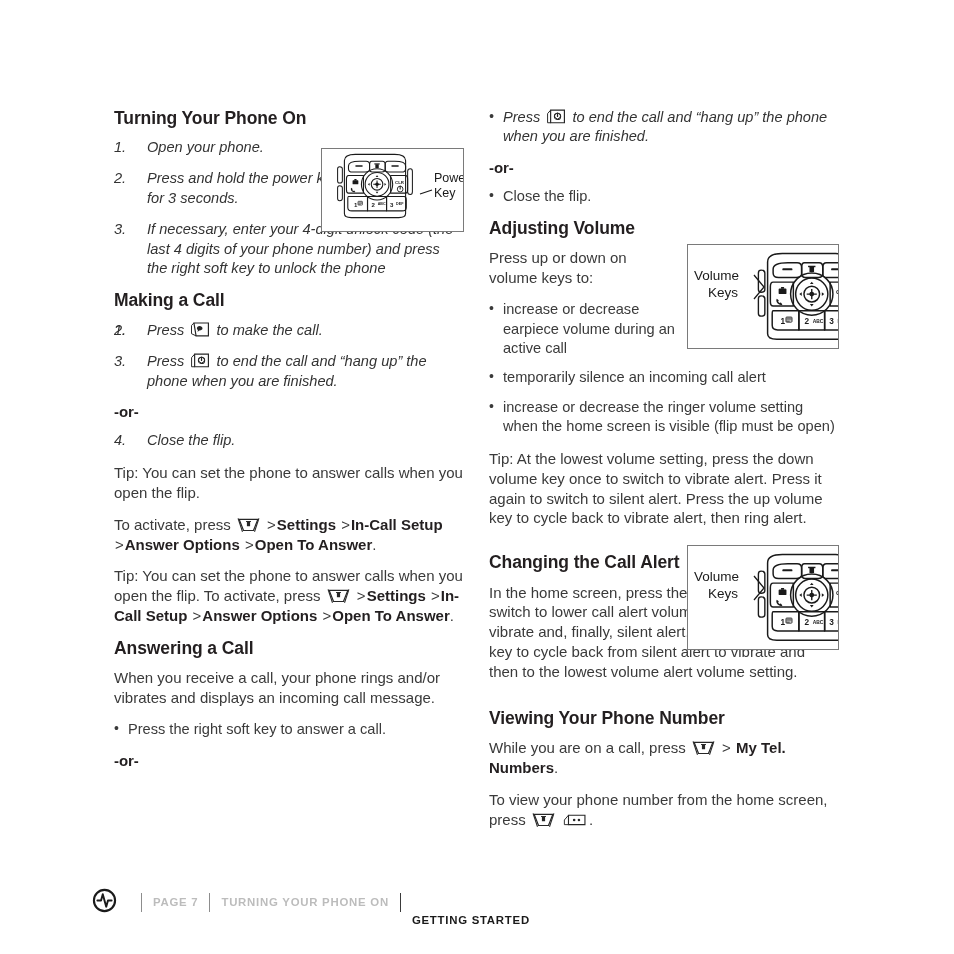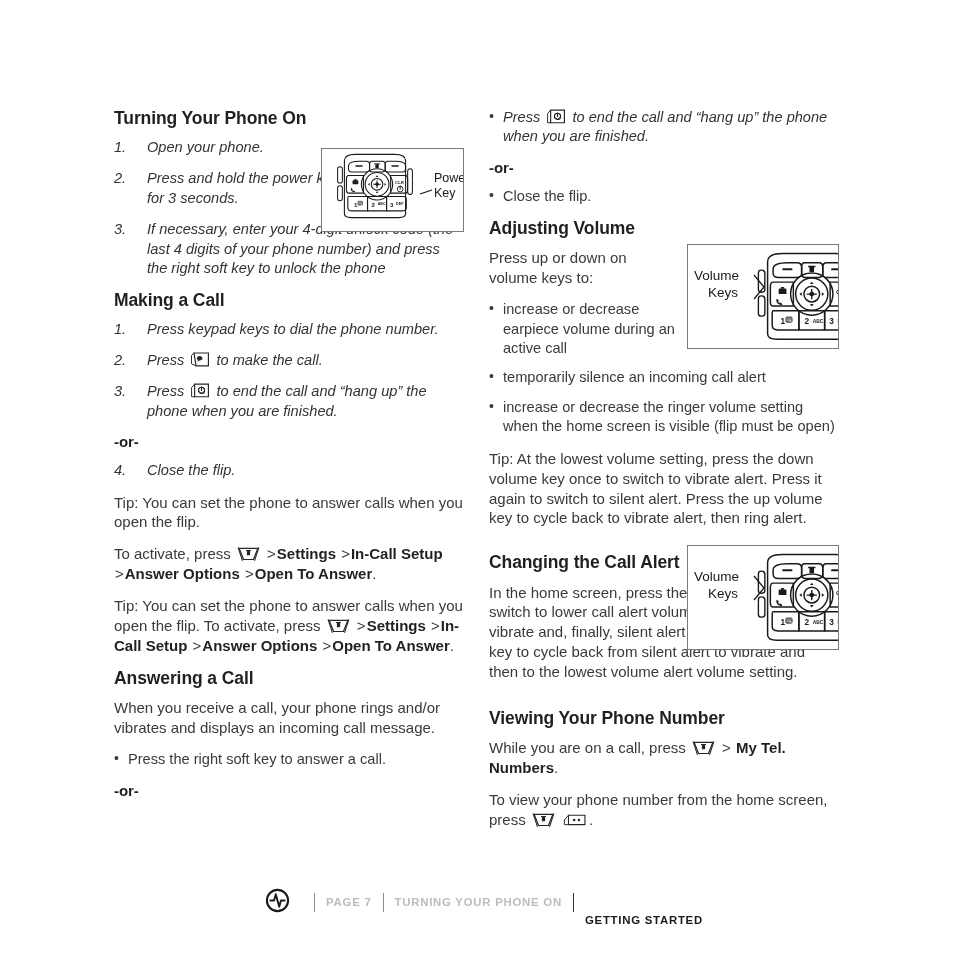--- a/index.html
+++ b/index.html
@@ -125,27 +125,26 @@
     position: absolute;
     border: 1px solid #7a7a7a;
     background: #fff;
     box-sizing: border-box;
   }
   .figbox svg { display: block; }
 
   
   .footer {
     position: absolute;
-    left: 104px;
+    left: 92px;
     top: 886px;
     width: 760px;
     height: 32px;
     display: flex;
     align-items: center;
-    justify-content: center;
   }
   .footer .logo { margin-right: 13px; display: block; }
   .footer .divider {
     width: 1px;
     height: 19px;
     background: #8d8d8d;
     margin: 0 11px;
   }
   .footer .fitem {
     font-size: 11.4px;
@@ -279,21 +278,20 @@
         <span class="num">3.</span>
         <span>If necessary, enter your 4-digit unlock code (the last 4 digits of your phone number) and press the right soft key to unlock the phone</span>
       </li>
     </ol>
 
     <h2 class="sect sect-gap">Making a Call</h2>
 
     <ol class="steps">
       <li>
         <span class="num">1.</span>
-        <span>Press keypad keys to dial the phone number.</span>
       </li>
       <li>
         <span class="num">2.</span>
         <span>Press</span>
         <span class="keyicon"><svg width="20" height="17">
               <use href="#sym-send-key"></use>
             </svg></span>
         <span>to make the call.</span>
       </li>
       <li>

